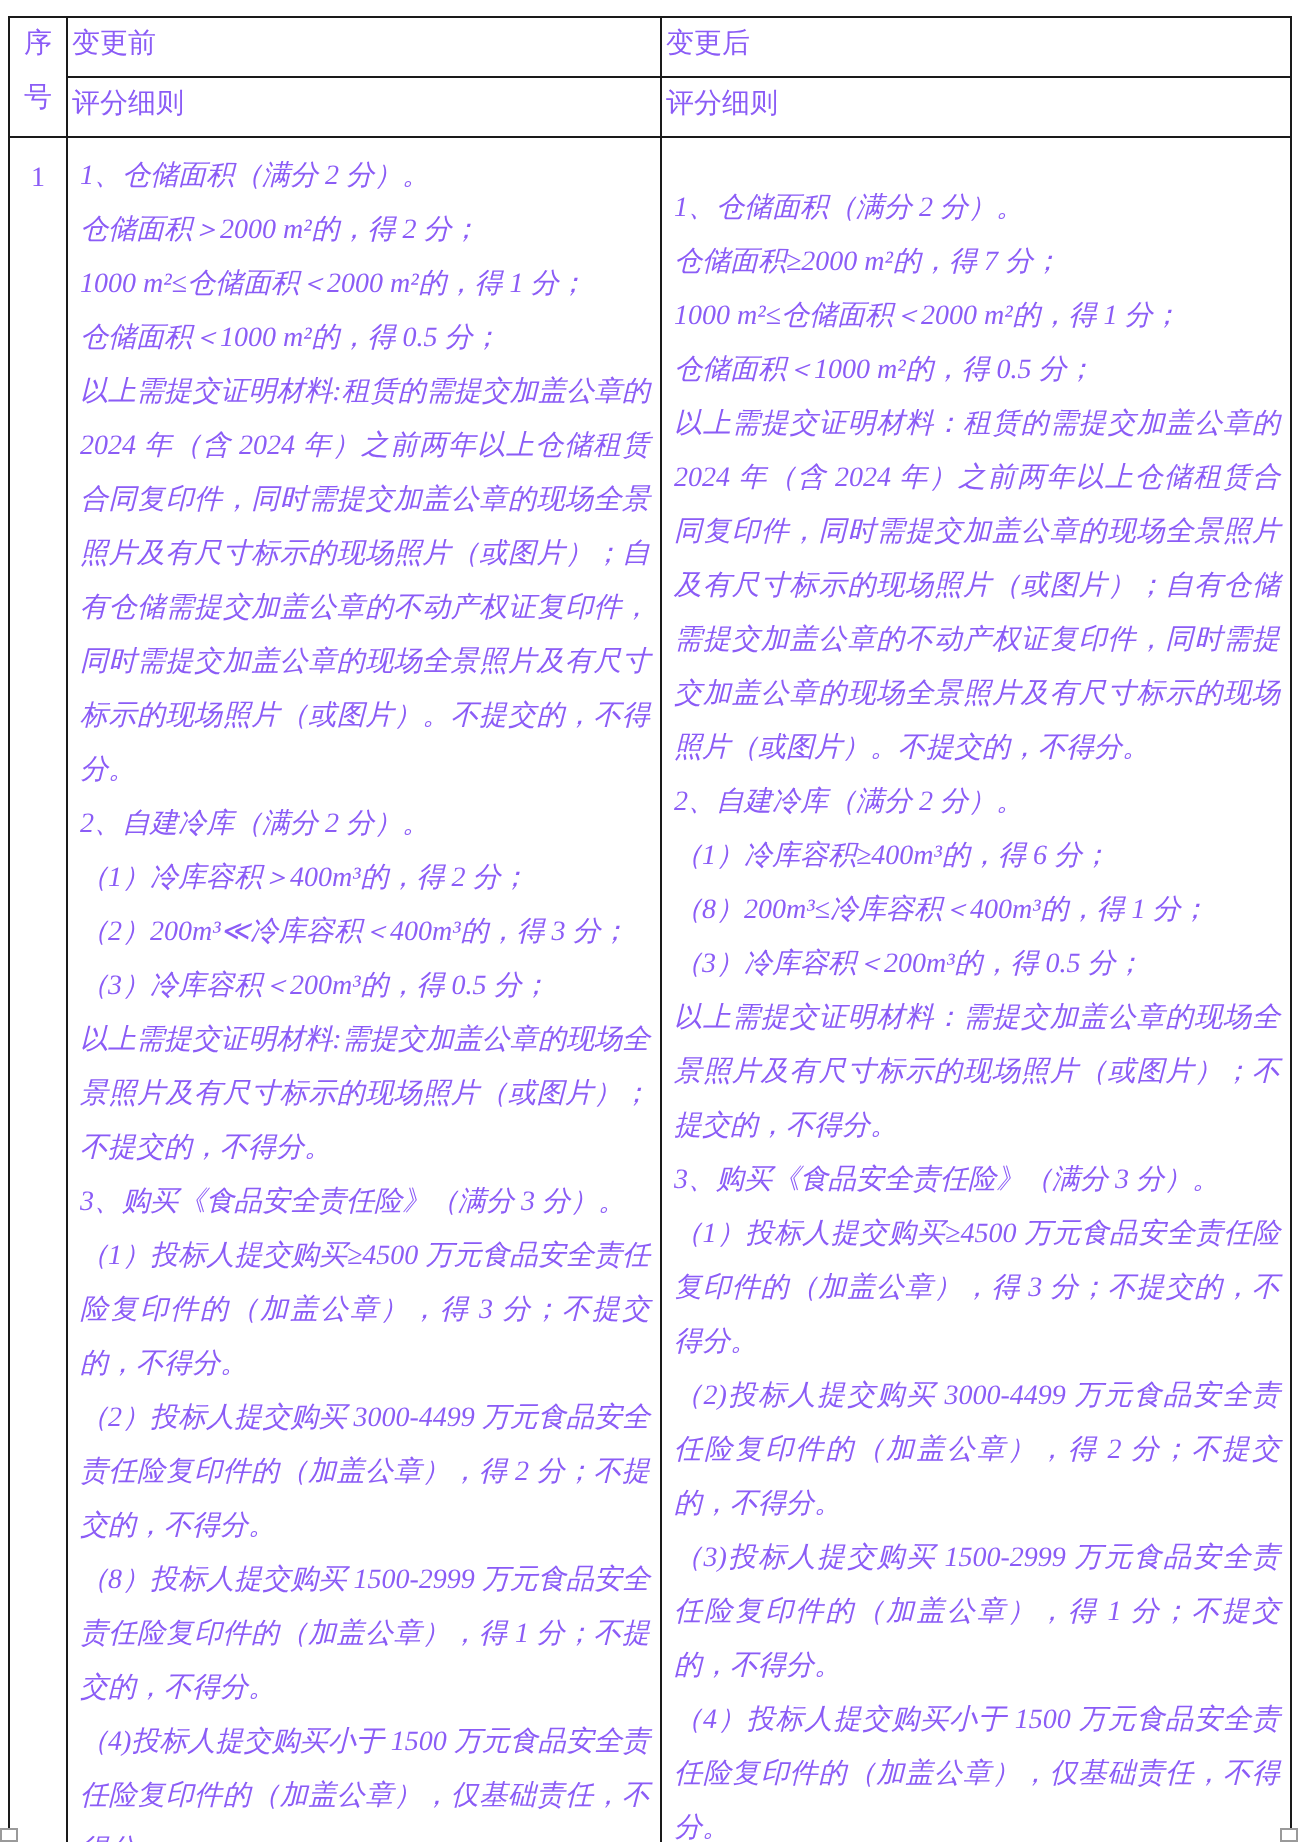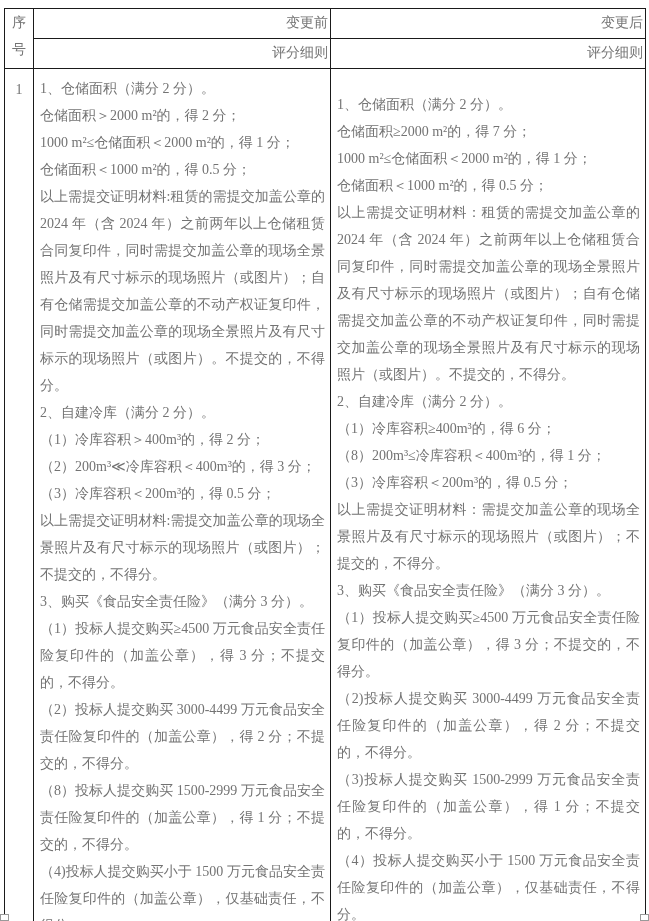--- a/index.html
+++ b/index.html
@@ -24,25 +24,25 @@
     top: 8px;
     width: 641px;
     border-collapse: collapse;
     table-layout: fixed;
   }
   table.cmp td {
     border: 1px solid #1a1a1a;
     vertical-align: top;
     font-size: 14px;
     line-height: 27px;
-    color: #737373;
+    color: #8b5cf6;
     background: #ffffff;
   }
   td.hdr {
-    text-align: right;
+    text-align: left;
     vertical-align: middle;
     height: 29px;
     font-size: 14.5px;
     padding: 0 2px;
   }
   td.serial-hdr {
     text-align: center;
     vertical-align: middle;
     word-break: break-all;
     line-height: 26px;
@@ -59,20 +59,21 @@
     padding: 6px 5px 4px 6px;
     height: 845px;
   }
   td.body-cell.after {
     padding-top: 22px;
   }
   .para {
     margin: 0;
     text-align: justify;
     word-break: break-all;
+    font-style: italic;
   }
   .handle {
     position: absolute;
     width: 7px;
     height: 5px;
     border: 1px solid #9a9a9a;
     background: #ffffff;
     bottom: 0;
   }
   .handle.left { left: 0; }

